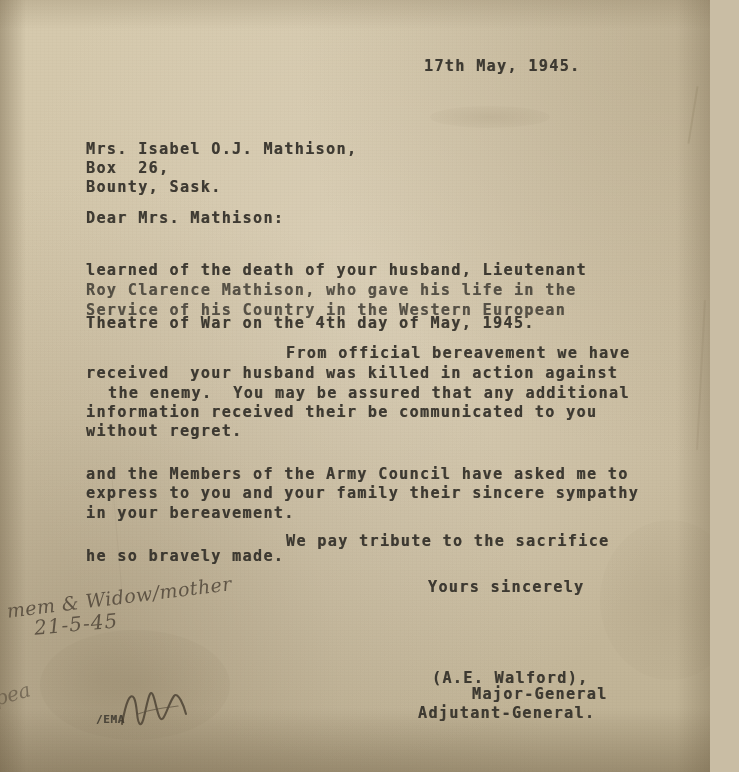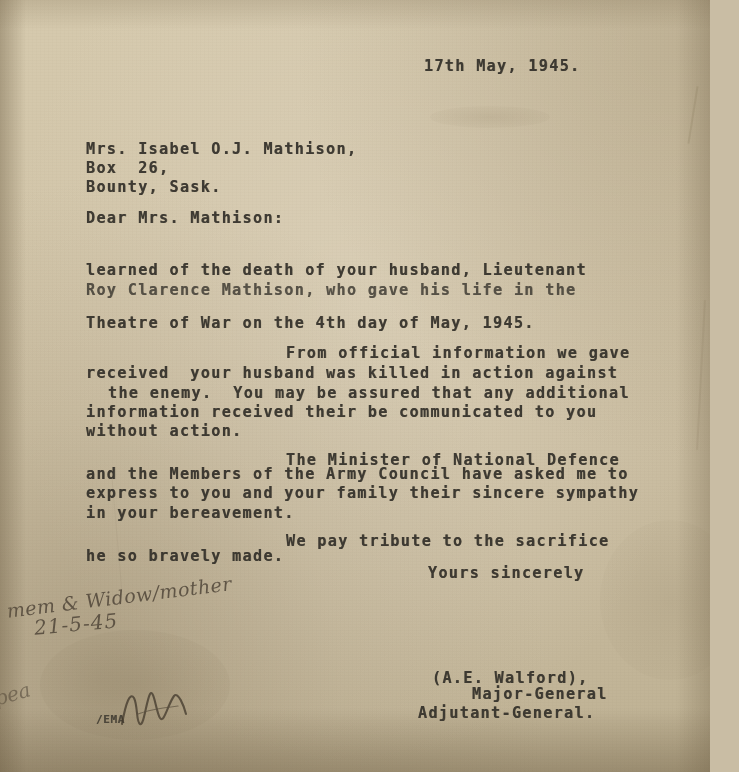--- a/index.html
+++ b/index.html
@@ -107,21 +107,21 @@
   #p2-4 { top: 421px; }
 
   #p3-0 { top: 450px; }
   #p3-1 { top: 464px; }
   #p3-2 { top: 483px; }
   #p3-3 { top: 503px; }
 
   #p4-0 { top: 531px; }
   #p4-1 { top: 546px; }
 
-  #closing { left: 428px; top: 563px; }
+  #closing { left: 428px; top: 577px; }
 
   #sig-0 { left: 432px; top: 668px; }
   #sig-1 { left: 432px; top: 684px; padding-left: 40px; }
   #sig-2 { left: 418px; top: 703px; }
 
   #initials { left: 96px; top: 710px; font-size: 11px; letter-spacing: 0.6px; opacity: .8; }
 
   
   .hand {
     position: absolute;
@@ -191,29 +191,29 @@
     <div class="tw" id="date">17th May, 1945.</div>
 
     <div class="tw addr" id="addr-0">Mrs. Isabel O.J. Mathison,</div>
     <div class="tw addr" id="addr-1">Box  26,</div>
     <div class="tw addr" id="addr-2">Bounty, Sask.</div>
 
     <div class="tw" id="salutation">Dear Mrs. Mathison:</div>
 
     <div class="tw body-line" id="p1-1">learned of the death of your husband, Lieutenant</div>
     <div class="tw body-line faded" id="p1-2">Roy Clarence Mathison, who gave his life in the</div>
+    <div class="tw body-line faded" id="p1-3">Service of his Country in the Western European</div>
     <div class="tw body-line" id="p1-4">Theatre of War on the 4th day of May, 1945.</div>
 
-    <div class="tw body-line" id="p2-0" style="left:286px;">From official information we gave</div>
+    <div class="tw body-line" id="p2-0" style="left:286px;">From official bereavement we have</div>
     <div class="tw body-line" id="p2-1">received  your husband was killed in action against</div>
     <div class="tw body-line" id="p2-2">the enemy.  You may be assured that any additional</div>
     <div class="tw body-line" id="p2-3">information received their be communicated to you</div>
-    <div class="tw body-line" id="p2-4">without action.</div>
-
-    <div class="tw body-line" id="p3-0" style="left:286px;">The Minister of National Defence</div>
+    <div class="tw body-line" id="p2-4">without regret.</div>
+
     <div class="tw body-line" id="p3-1">and the Members of the Army Council have asked me to</div>
     <div class="tw body-line" id="p3-2">express to you and your family their sincere sympathy</div>
     <div class="tw body-line" id="p3-3">in your bereavement.</div>
 
     <div class="tw body-line" id="p4-0" style="left:286px;">We pay tribute to the sacrifice</div>
     <div class="tw body-line" id="p4-1">he so bravely made.</div>
 
     <div class="tw" id="closing">Yours sincerely</div>
 
     <div class="tw" id="sig-0">(A.E. Walford),</div>

